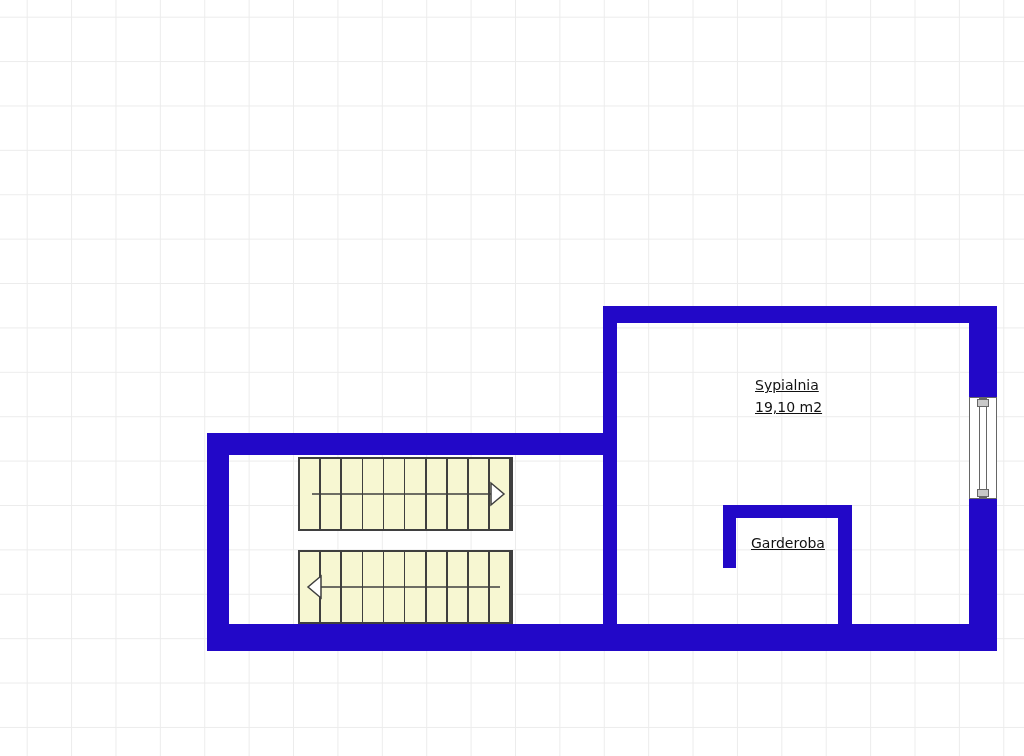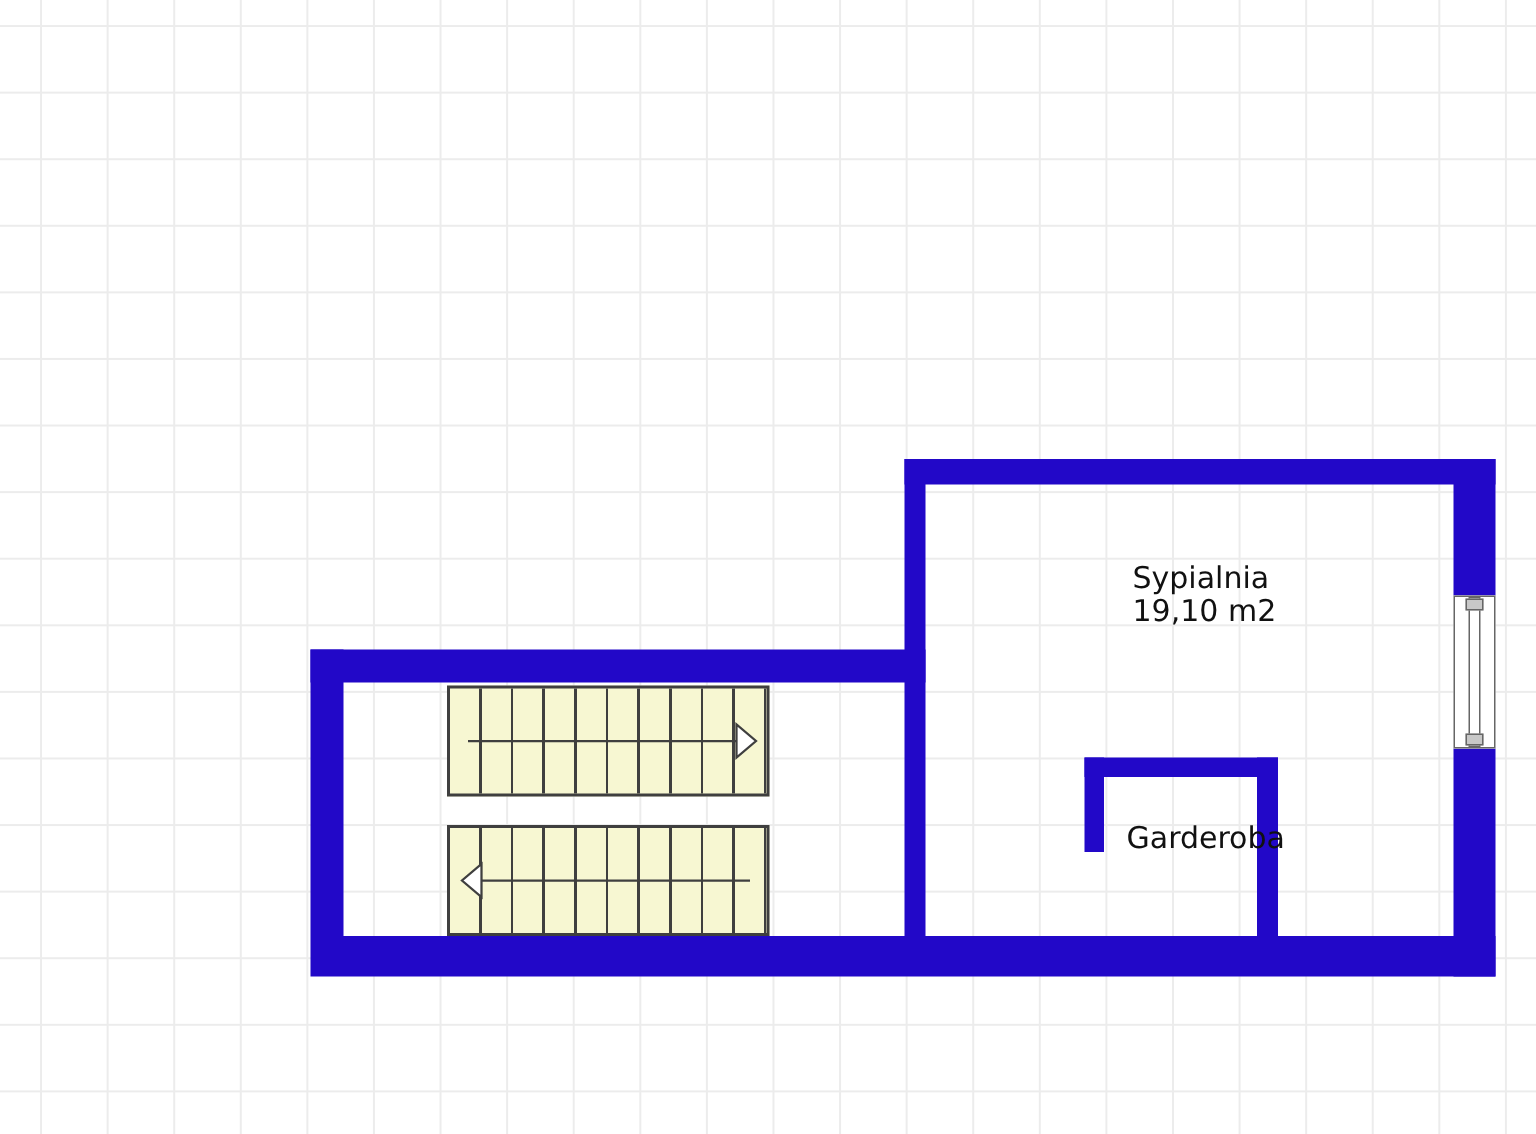--- a/index.html
+++ b/index.html
@@ -34,23 +34,24 @@
     background-color:var(--stair-fill,#F7F7D2);
     background-image:repeating-linear-gradient(
       90deg,
       transparent 0px, transparent 19.4px,
       var(--stair-line,#3F3F3F) 19.4px, var(--stair-line,#3F3F3F) 21.1px);
   }
   .arrow{position:absolute;}
   .label{
     position:absolute;
     color:var(--text,#111111);
-    font-size:20px;
+    font-size:14px;
     line-height:22px;
     white-space:nowrap;
+    text-decoration:underline;
   }
   .label span{display:block;}
   .window{
     position:absolute;
     left:969px;top:397px;width:28px;height:102px;
     box-sizing:border-box;
     background:#ffffff;
     border:1px solid var(--window-frame,#666666);
   }
   .window .sash{
@@ -103,17 +104,17 @@
   <div class="window">
     <div class="sash"></div>
     <div class="endcap top"></div>
     <div class="endcap bottom"></div>
   </div>
 
   <div class="label" style="left:755px;top:374px">
     <span>Sypialnia</span>
     <span>19,10 m2</span>
   </div>
-  <div class="label" style="left:751px;top:547px">
+  <div class="label" style="left:751px;top:532px">
     <span>Garderoba</span>
   </div>
 
 </div>
 
 </body></html>

